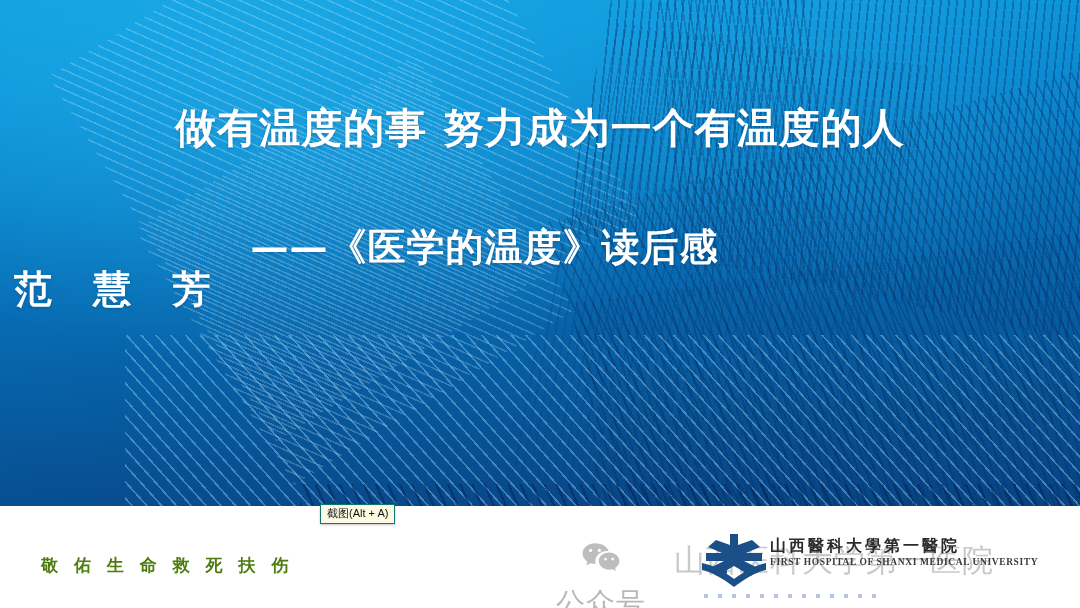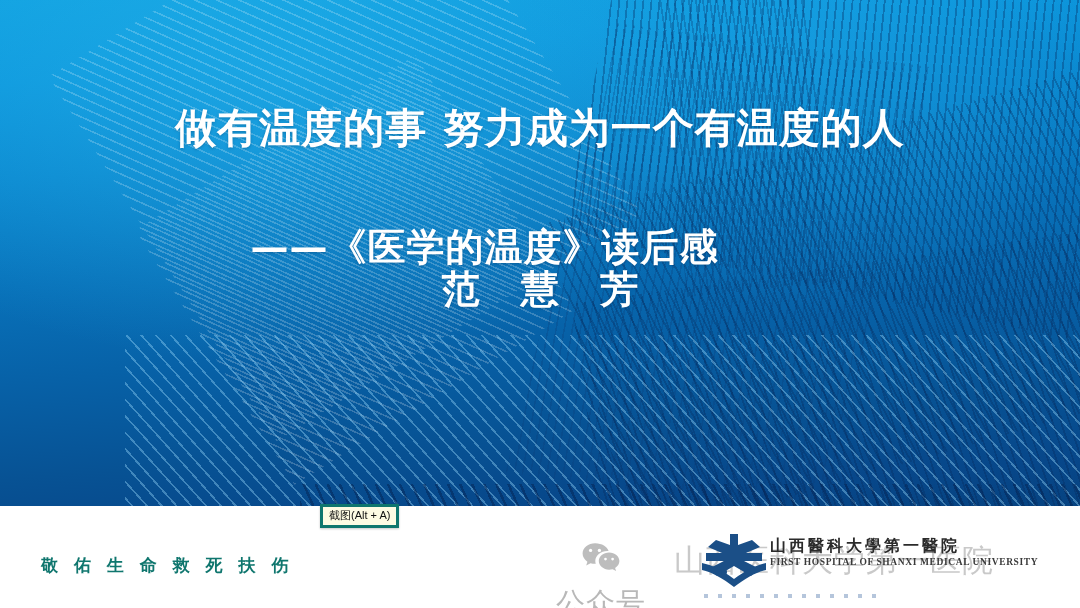--- a/index.html
+++ b/index.html
@@ -183,21 +183,20 @@
     letter-spacing: 1px;
     white-space: nowrap;
     text-shadow: 0 1px 3px rgba(0,40,80,0.30);
     margin-top: 36px;
   }
 
   .title-author {
     position: absolute;
     left: 0; top: 264px;
     width: 1080px;
-    text-align: center;
     color: #ffffff;
     font-family: "DejaVu Serif", "Liberation Serif", serif;
     font-weight: 700;
     font-size: 38px;
     letter-spacing: 14px;
     text-indent: 14px;
     white-space: nowrap;
     text-shadow: 0 1px 3px rgba(0,40,80,0.30);
   }
 
@@ -216,21 +215,21 @@
   .footer {
     position: absolute;
     left: 0; top: 506px;
     width: 1080px; height: 102px;
     background: #ffffff;
   }
 
   .slogan {
     position: absolute;
     left: 41px; top: 48px;
-    color: #0f766e;
+    color: #4d7c0f;
     font-family: "DejaVu Sans", "Liberation Sans", sans-serif;
     font-weight: 700;
     font-size: 17px;
     letter-spacing: 5px;
     white-space: nowrap;
   }
 
   
   .logo-cluster {
     position: absolute;
@@ -308,21 +307,21 @@
       rgba(120,150,190,0.55) 0px, rgba(120,150,190,0.55) 4px,
       rgba(255,255,255,0) 4px, rgba(255,255,255,0) 14px);
   }
 
   
   .tooltip {
     position: absolute;
     left: 320px; top: 504px;
     padding: 1px 6px 2px 6px;
     background: #fdfbe3;
-    border: 3px solid #0f766e;
+    border: 1px solid #0f766e;
     color: #101010;
     font-family: "Liberation Sans", "DejaVu Sans", sans-serif;
     font-size: 11px;
     line-height: 15px;
     white-space: nowrap;
     box-shadow: 0 1px 2px rgba(0,0,0,0.22);
     z-index: 50;
   }
 </style>
 </head>

